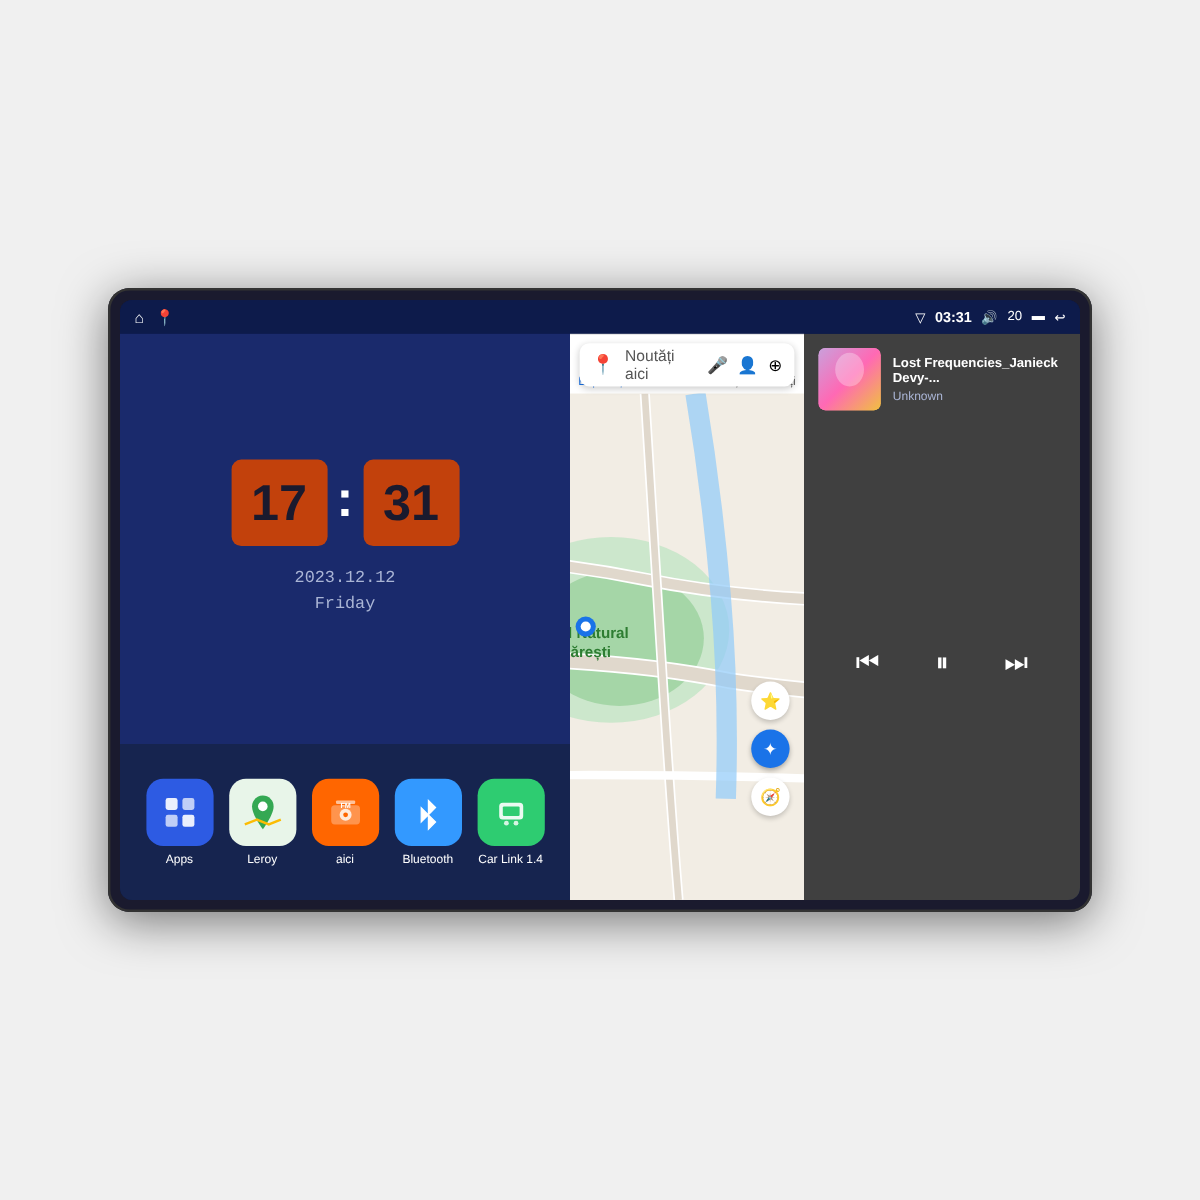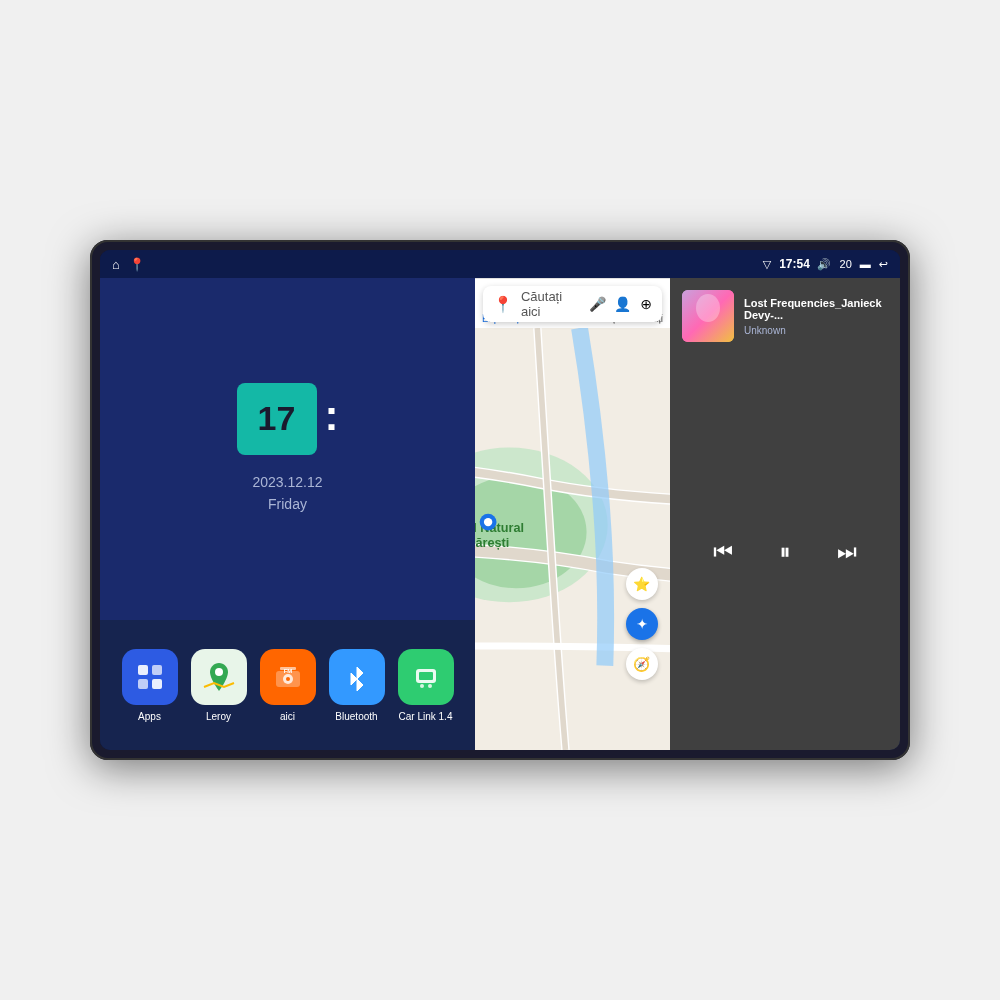--- a/index.html
+++ b/index.html
@@ -82,45 +82,46 @@
     }
 
     .clock-display {
       display: flex;
       gap: 8px;
       align-items: center;
       margin-bottom: 16px;
     }
 
     .clock-block {
-      background: #14b8a6;
+      background: #c2410c;
       border-radius: 8px;
       width: 80px;
       height: 72px;
       display: flex;
       align-items: center;
       justify-content: center;
-      font-size: 34px;
+      font-size: 42px;
       font-weight: bold;
       color: #1a1a2e;
       font-family: 'Arial Black', Arial, sans-serif;
     }
 
     .clock-colon {
       color: white;
       font-size: 42px;
       font-weight: bold;
       margin-bottom: 6px;
     }
 
     .clock-date {
       color: #aab5d5;
       font-size: 14px;
       text-align: center;
       line-height: 1.6;
+      font-family: Liberation Mono, monospace;
     }
 
     
     .app-row {
       background: #16244f;
       height: 130px;
       display: flex;
       align-items: center;
       justify-content: space-around;
       padding: 10px 15px;
@@ -348,36 +349,37 @@
 <div class="device-outer">
   <div class="device-screen">
 
     <div class="status-bar">
       <div class="status-left">
         <span class="status-icon">⌂</span>
         <span class="status-icon">📍</span>
       </div>
       <div class="status-right">
         <span style="font-size:11px;">▽</span>
-        <span style="color:white;font-size:12px;font-weight:bold;">17:54</span>
+        <span style="color:white;font-size:12px;font-weight:bold;">03:31</span>
         <span>🔊</span>
         <span>20</span>
         <span>▬</span>
         <span style="cursor:pointer;color:white;">↩</span>
       </div>
     </div>
 
     <div class="main-area">
 
       <div class="left-panel">
 
         <div class="clock-widget">
           <div class="clock-display">
             <div class="clock-block">17</div>
             <div class="clock-colon">:</div>
+            <div class="clock-block">31</div>
           </div>
           <div class="clock-date">
             <div>2023.12.12</div>
             <div>Friday</div>
           </div>
         </div>
 
         <div class="app-row">
 
           <div class="app-item">
@@ -441,21 +443,21 @@
       </div>
 
       <div class="right-side">
 
         <div style="flex:1; display:flex; overflow:hidden;">
 
           <div class="map-container">
 
             <div class="map-search-bar">
               <span style="color:#4285F4;font-size:16px;">📍</span>
-              <span class="map-search-text">Căutați aici</span>
+              <span class="map-search-text">Noutăți aici</span>
               <div class="map-search-icons">
                 <span>🎤</span>
                 <span>👤</span>
                 <span>⊕</span>
               </div>
             </div>
 
             <div class="map-visual">
               <svg width="100%" height="100%" viewBox="0 0 450 300" preserveAspectRatio="xMidYMid slice">
 

